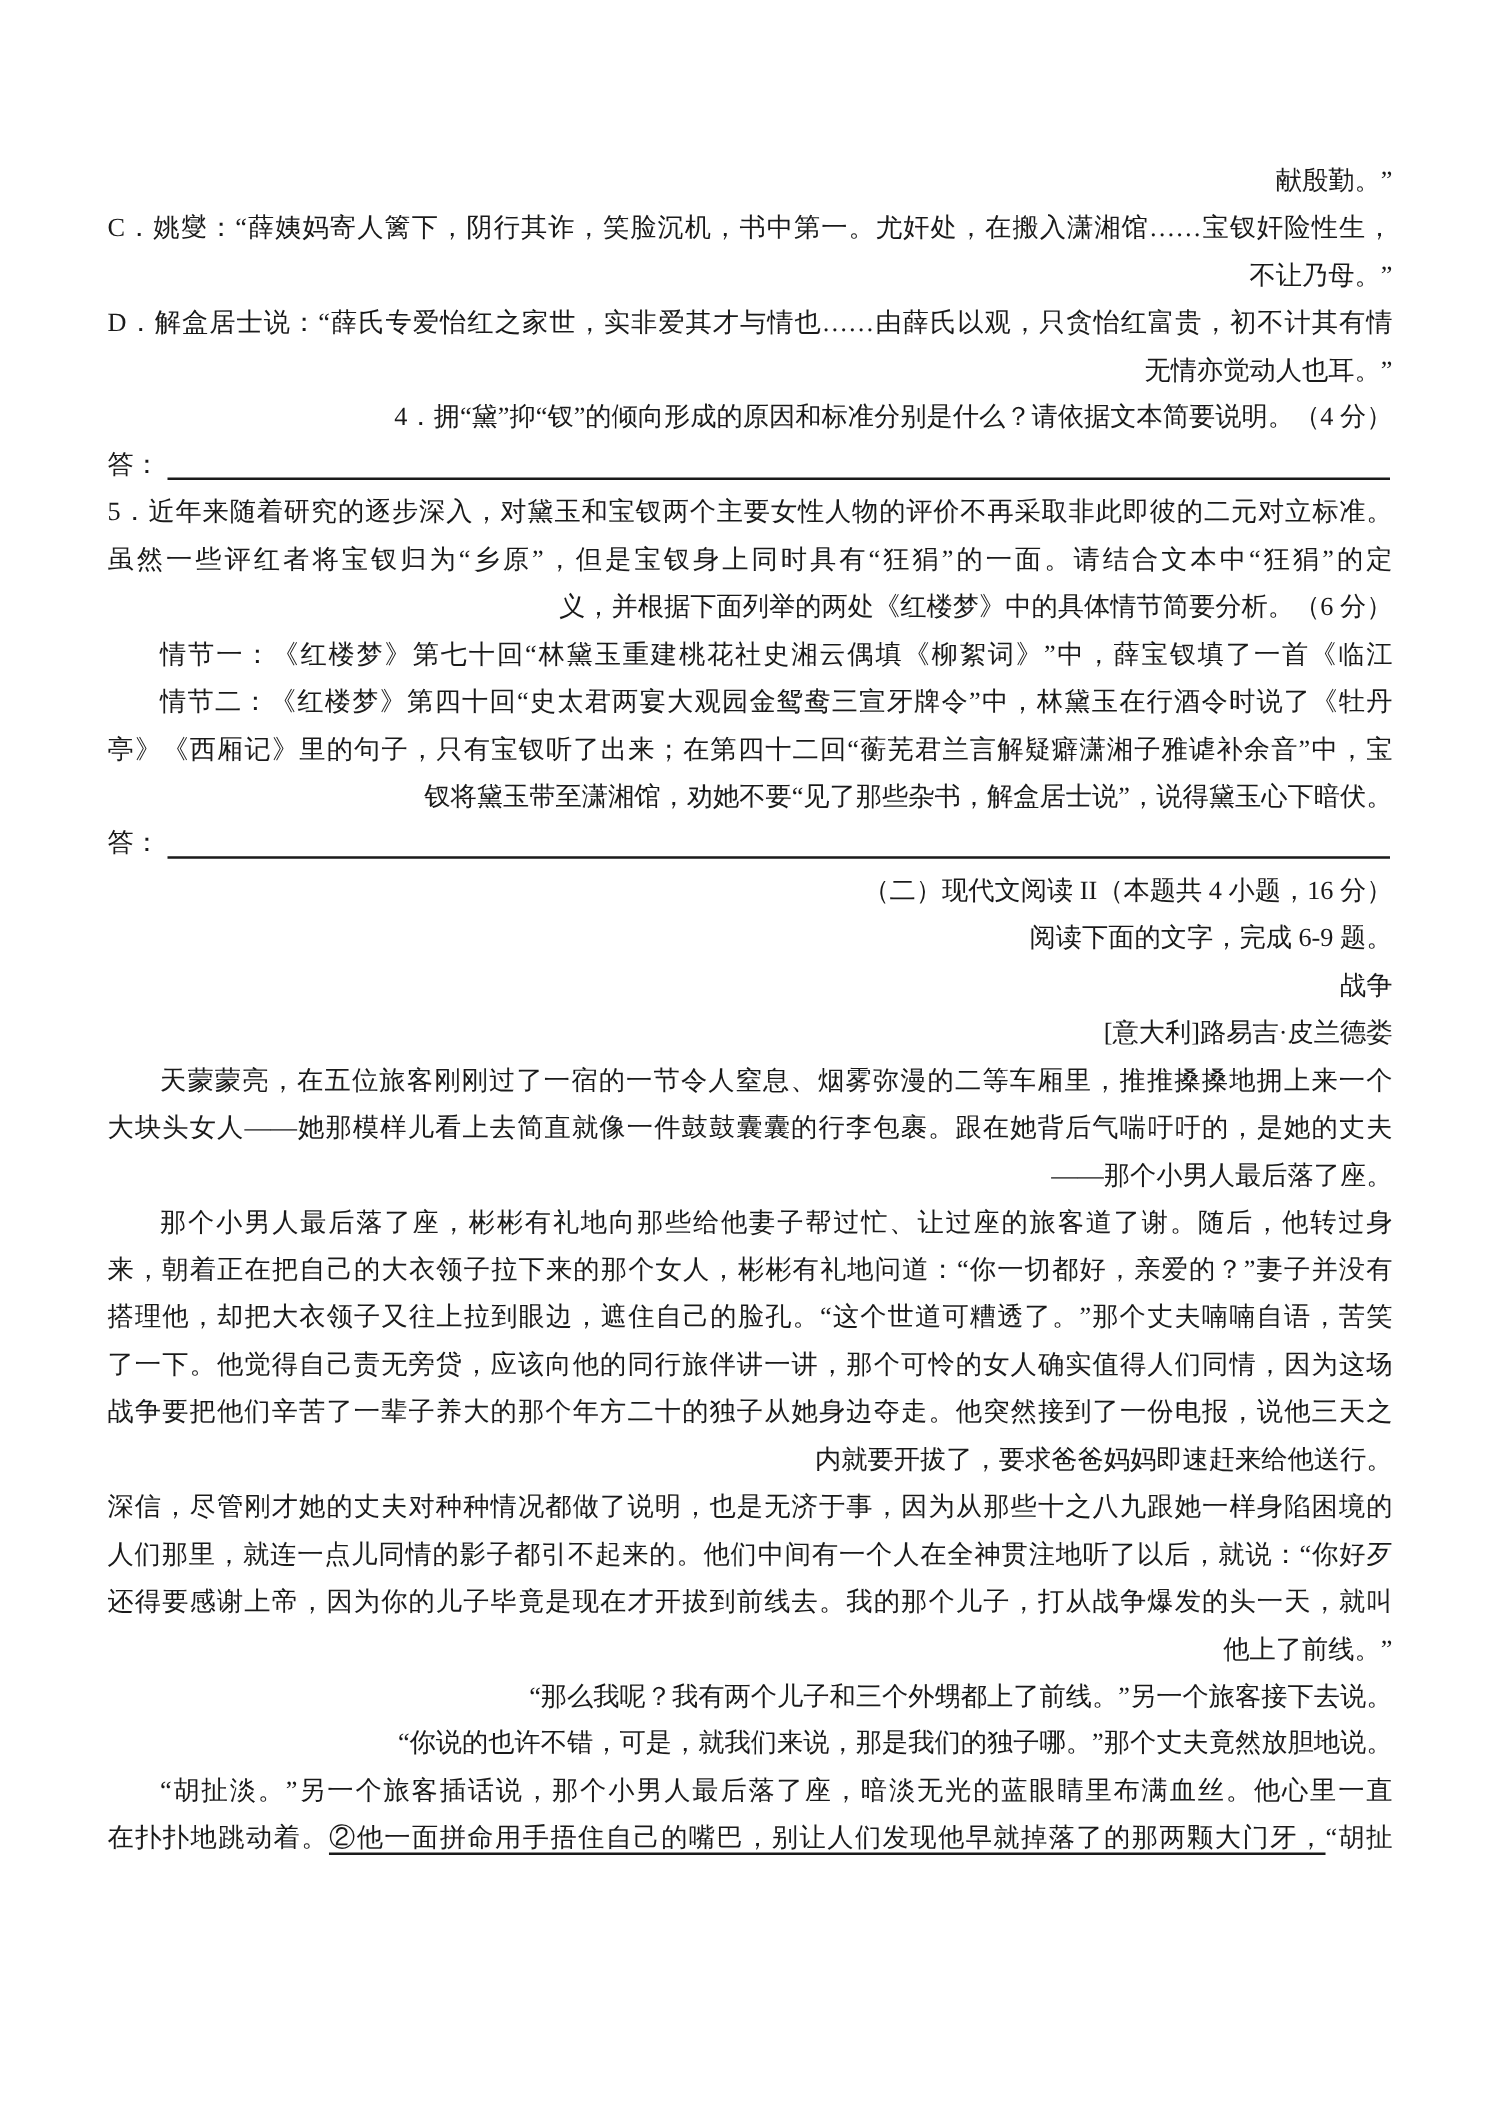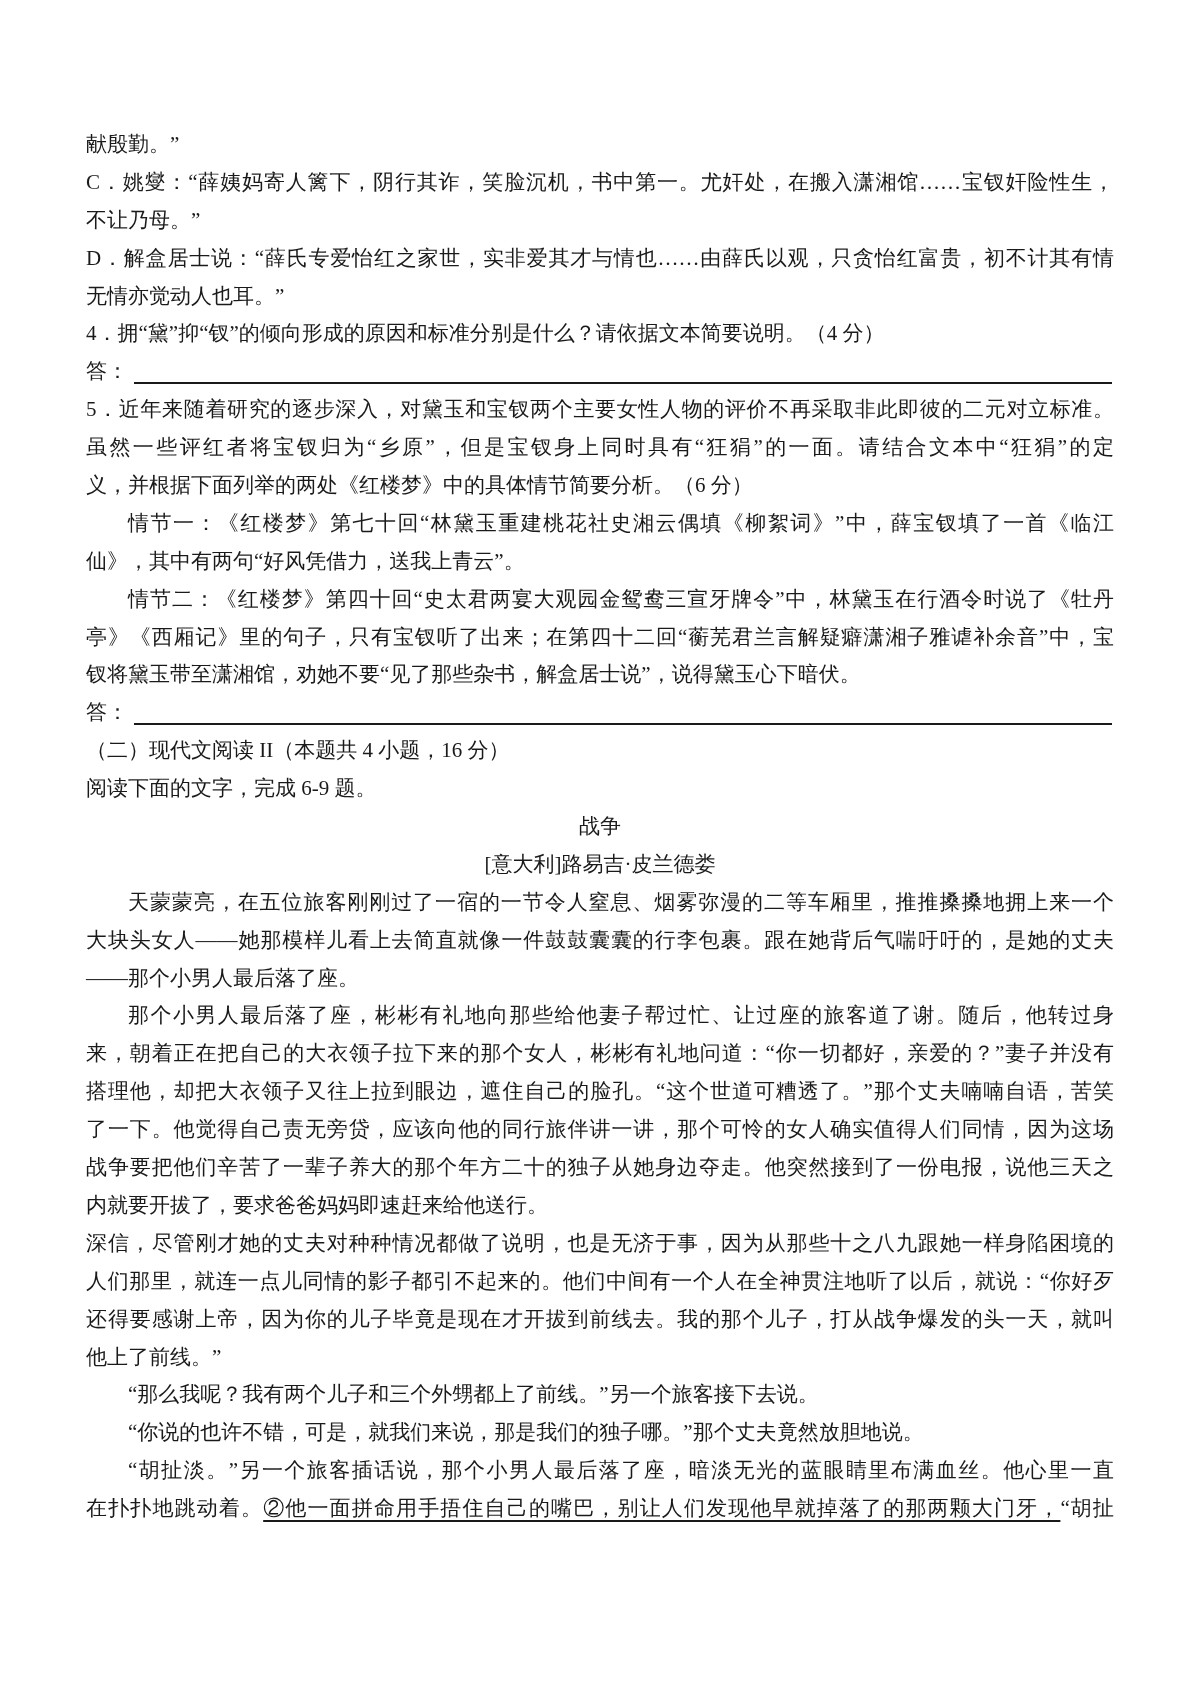--- a/index.html
+++ b/index.html
@@ -19,28 +19,28 @@
     width:1200px;height:1698px;
     padding:126px 86px 0 86px;
     overflow:hidden;
   }
   .line{
     height:37.9px;
     line-height:37.9px;
     font-size:21px;
     white-space:nowrap;
     overflow:visible;
+    text-align:right;
   }
   .line.justify{
     white-space:normal;
     text-align:justify;
     text-align-last:justify;
   }
   .line.center{
-    text-align:center;
   }
   .line.indent{
     text-indent:42px;
   }
   .line.answer{
     display:flex;
     align-items:stretch;
     white-space:nowrap;
   }
   .line.answer .blank{
@@ -66,21 +66,20 @@
       <div class="line left"><span>无情亦觉动人也耳。”</span></div>
       <div class="line left"><span>4．拥“黛”抑“钗”的倾向形成的原因和标准分别是什么？请依据文本简要说明。（4 分）</span></div>
       <div class="line left answer">
         <span>答：</span>
         <span class="blank"></span>
       </div>
       <div class="line justify"><span>5．近年来随着研究的逐步深入，对黛玉和宝钗两个主要女性人物的评价不再采取非此即彼的二元对立标准。</span></div>
       <div class="line justify"><span>虽然一些评红者将宝钗归为“乡原”，但是宝钗身上同时具有“狂狷”的一面。请结合文本中“狂狷”的定</span></div>
       <div class="line left"><span>义，并根据下面列举的两处《红楼梦》中的具体情节简要分析。（6 分）</span></div>
       <div class="line justify indent"><span>情节一：《红楼梦》第七十回“林黛玉重建桃花社史湘云偶填《柳絮词》”中，薛宝钗填了一首《临江</span></div>
-      <div class="line left"><span>仙》，其中有两句“好风凭借力，送我上青云”。</span></div>
       <div class="line justify indent"><span>情节二：《红楼梦》第四十回“史太君两宴大观园金鸳鸯三宣牙牌令”中，林黛玉在行酒令时说了《牡丹</span></div>
       <div class="line justify"><span>亭》《西厢记》里的句子，只有宝钗听了出来；在第四十二回“蘅芜君兰言解疑癖潇湘子雅谑补余音”中，宝</span></div>
       <div class="line left"><span>钗将黛玉带至潇湘馆，劝她不要“见了那些杂书，解盒居士说”，说得黛玉心下暗伏。</span></div>
       <div class="line left answer">
         <span>答：</span>
         <span class="blank"></span>
       </div>
       <div class="line left"><span>（二）现代文阅读 II（本题共 4 小题，16 分）</span></div>
       <div class="line left"><span>阅读下面的文字，完成 6-9 题。</span></div>
       <div class="line center"><span>战争</span></div>

